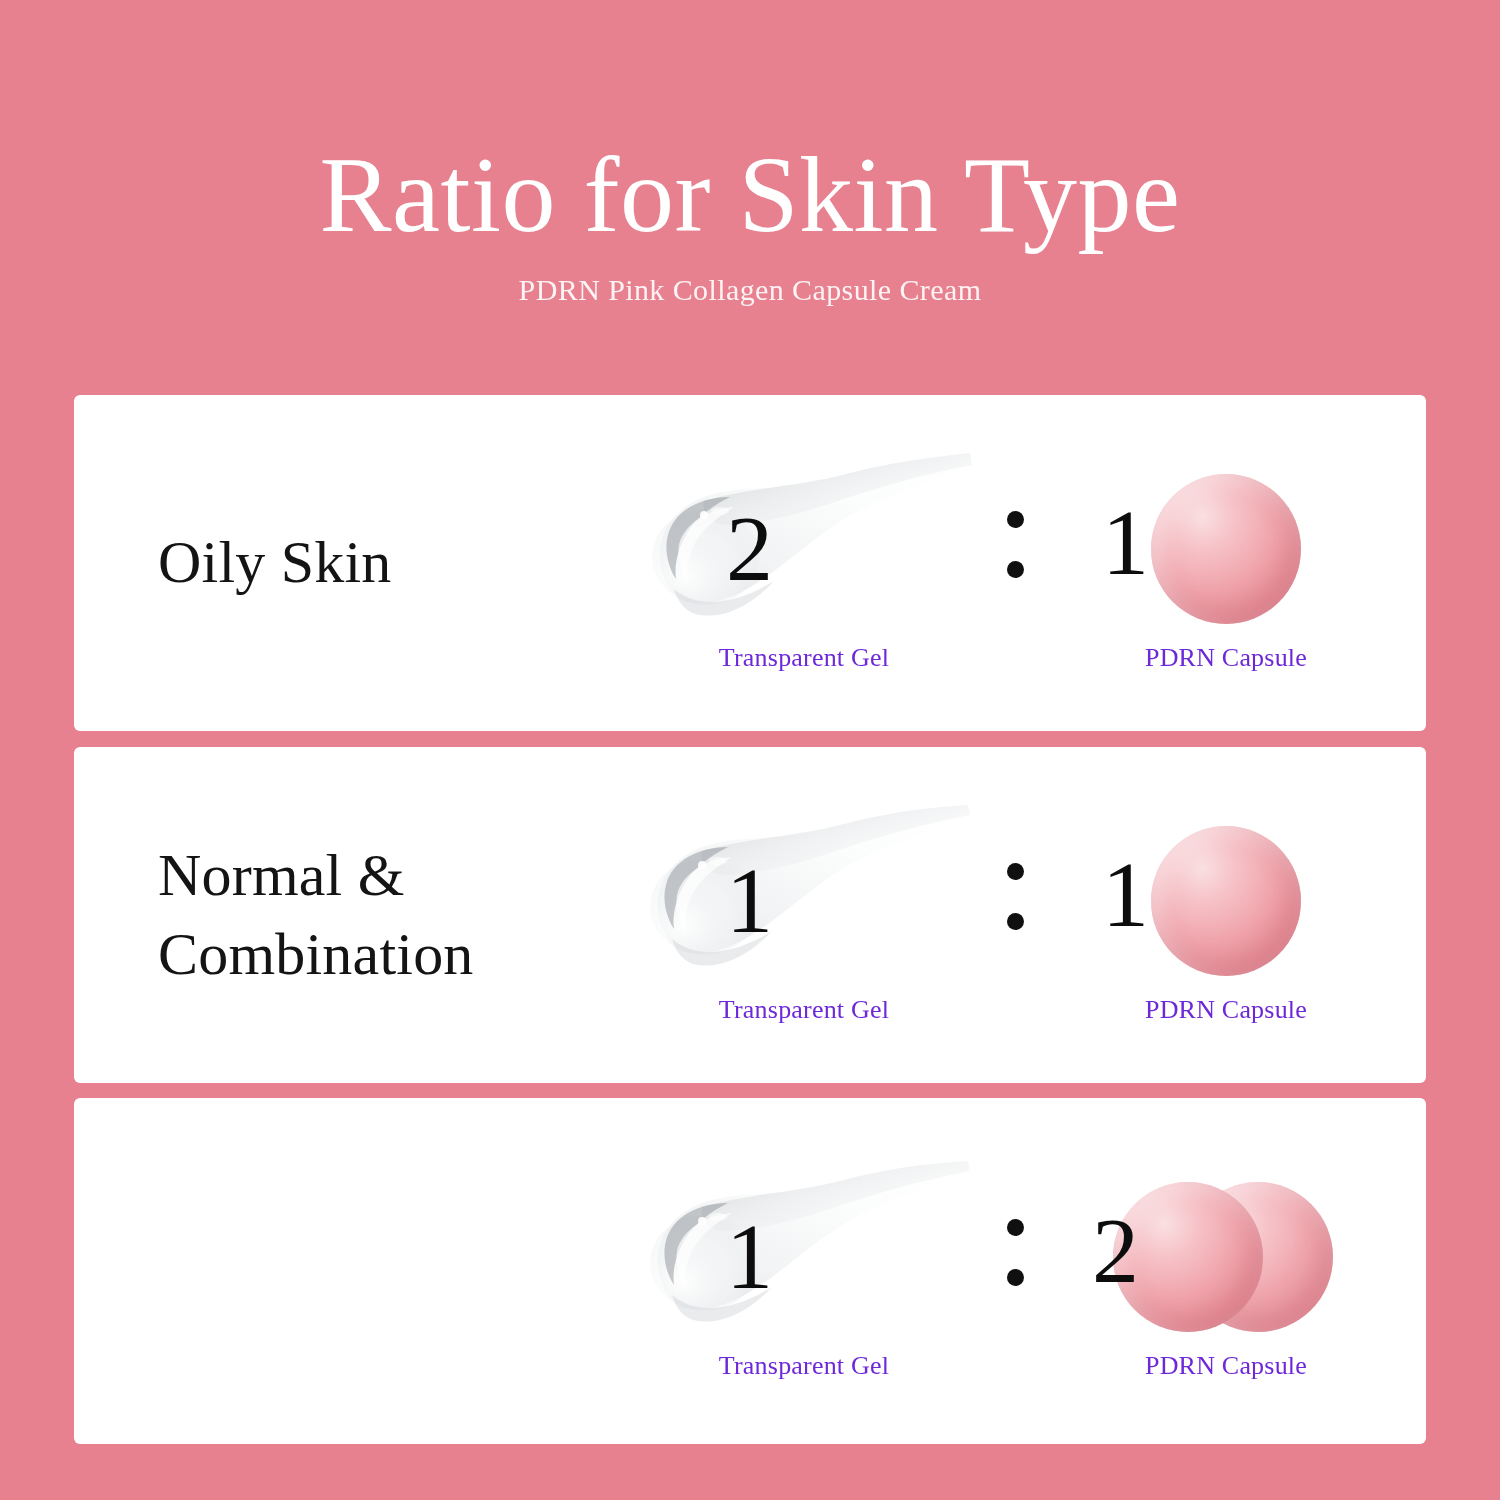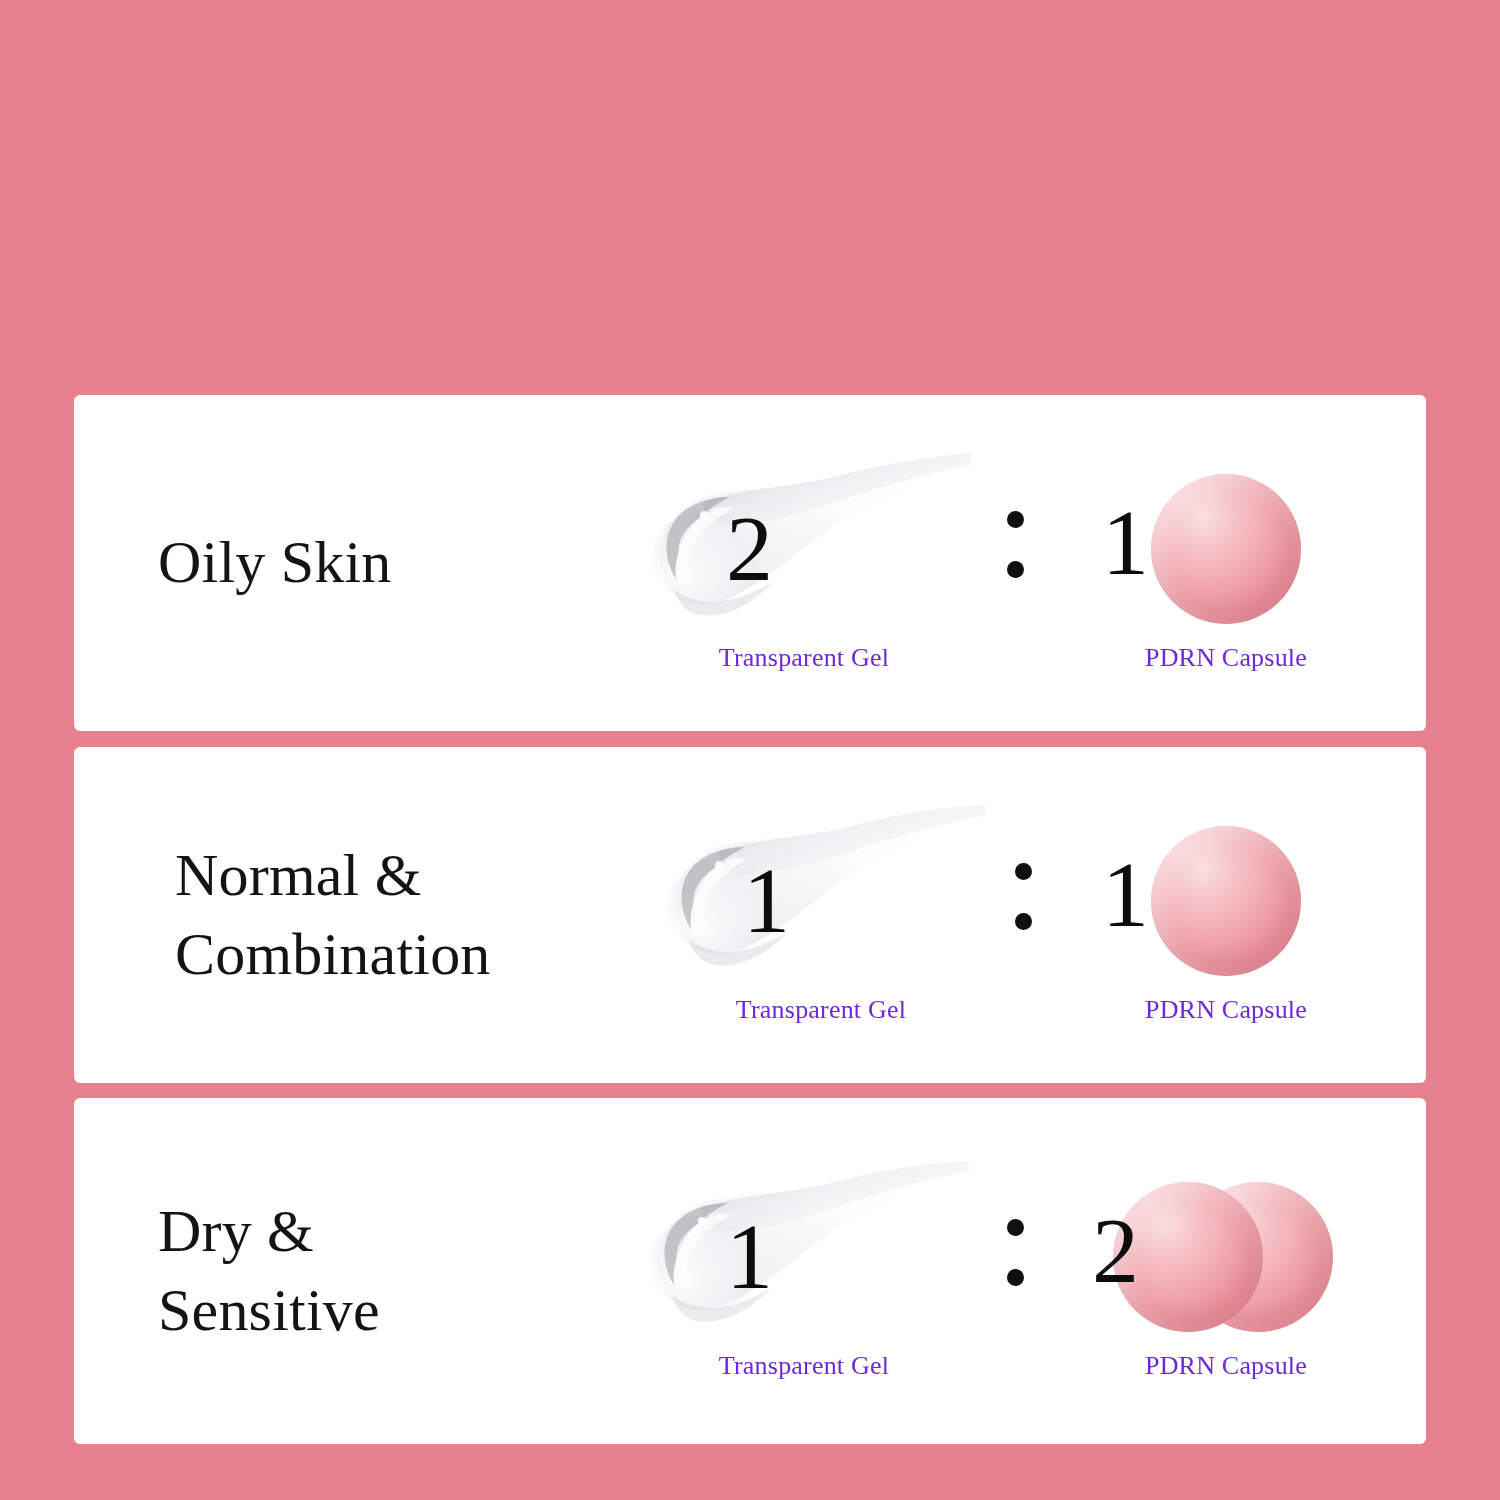--- a/index.html
+++ b/index.html
@@ -54,21 +54,21 @@
   
   .card {
     position: absolute;
     left: 74px;
     width: 1352px;
     background: #ffffff;
     border-radius: 6px;
   }
 
   .card-1 { top: 395px;  height: 336px; }
-  .card-2 { top: 747px;  height: 336px; padding-left: 17px; }
+  .card-2 { top: 747px;  height: 336px; }
   .card-3 { top: 1098px; height: 346px; }
 
   .card-inner {
     position: relative;
     width: 100%;
     height: 100%;
   }
 
   
   .skin-label {
@@ -195,20 +195,24 @@
   }
   .qty-number.on-gel     { left: 92px;  top: 48px; }
   .qty-number.on-capsule { left: 46px;  top: 42px; }
   .qty-number.on-capsule-double { left: 36px; top: 42px; }
 </style>
 </head>
 <body>
 
 <div id="page">
 
+  <div class="header">
+    <h1 class="page-title">Ratio for Skin Type</h1>
+    <div class="page-subtitle">PDRN Pink Collagen Capsule Cream</div>
+  </div>
 
   <div class="card card-1">
     <div class="card-inner">
       <div class="skin-label">Oily Skin</div>
 
       <div class="ratio-group">
 
         <div class="ratio-side">
           <div class="visual-slot">
             <div class="gel-wrap">
@@ -345,22 +349,20 @@
           </div>
           <div class="side-caption">PDRN Capsule</div>
         </div>
 
       </div>
     </div>
   </div>
 
   <div class="card card-3">
     <div class="card-inner">
-      <div class="skin-label">Dry &amp;
-Sensitive</div>
 
       <div class="ratio-group">
 
         <div class="ratio-side">
           <div class="visual-slot">
             <div class="gel-wrap">
               <svg viewBox="0 0 340 190" xmlns="http://www.w3.org/2000/svg">
                 <defs>
                   <linearGradient id="g3a" x1="0" y1="1" x2="1" y2="0">
                     <stop offset="0%" stop-color="#d9dbdd" stop-opacity="0.92"></stop>

